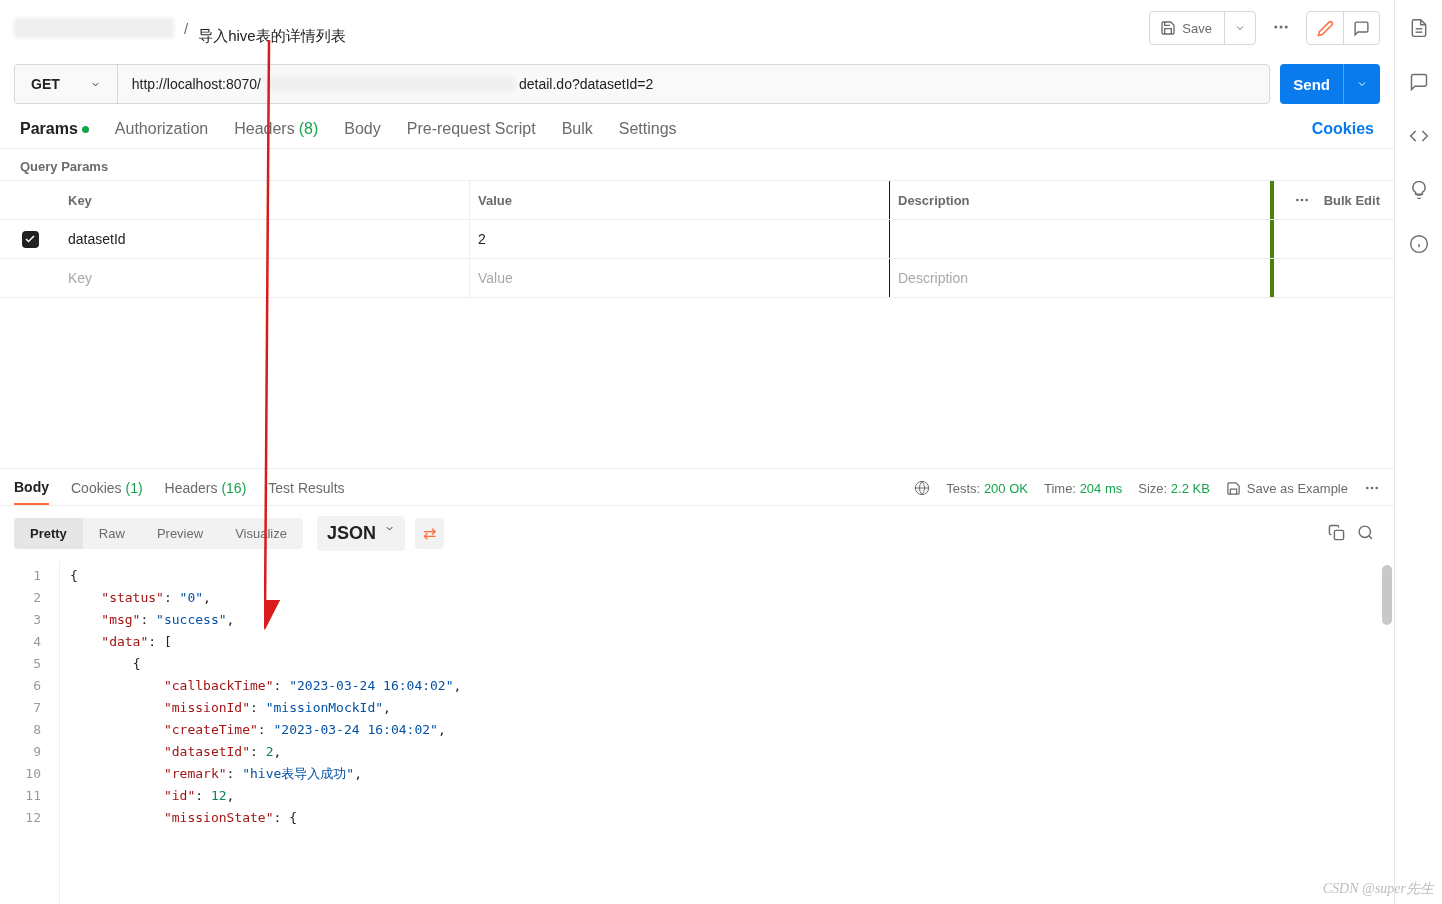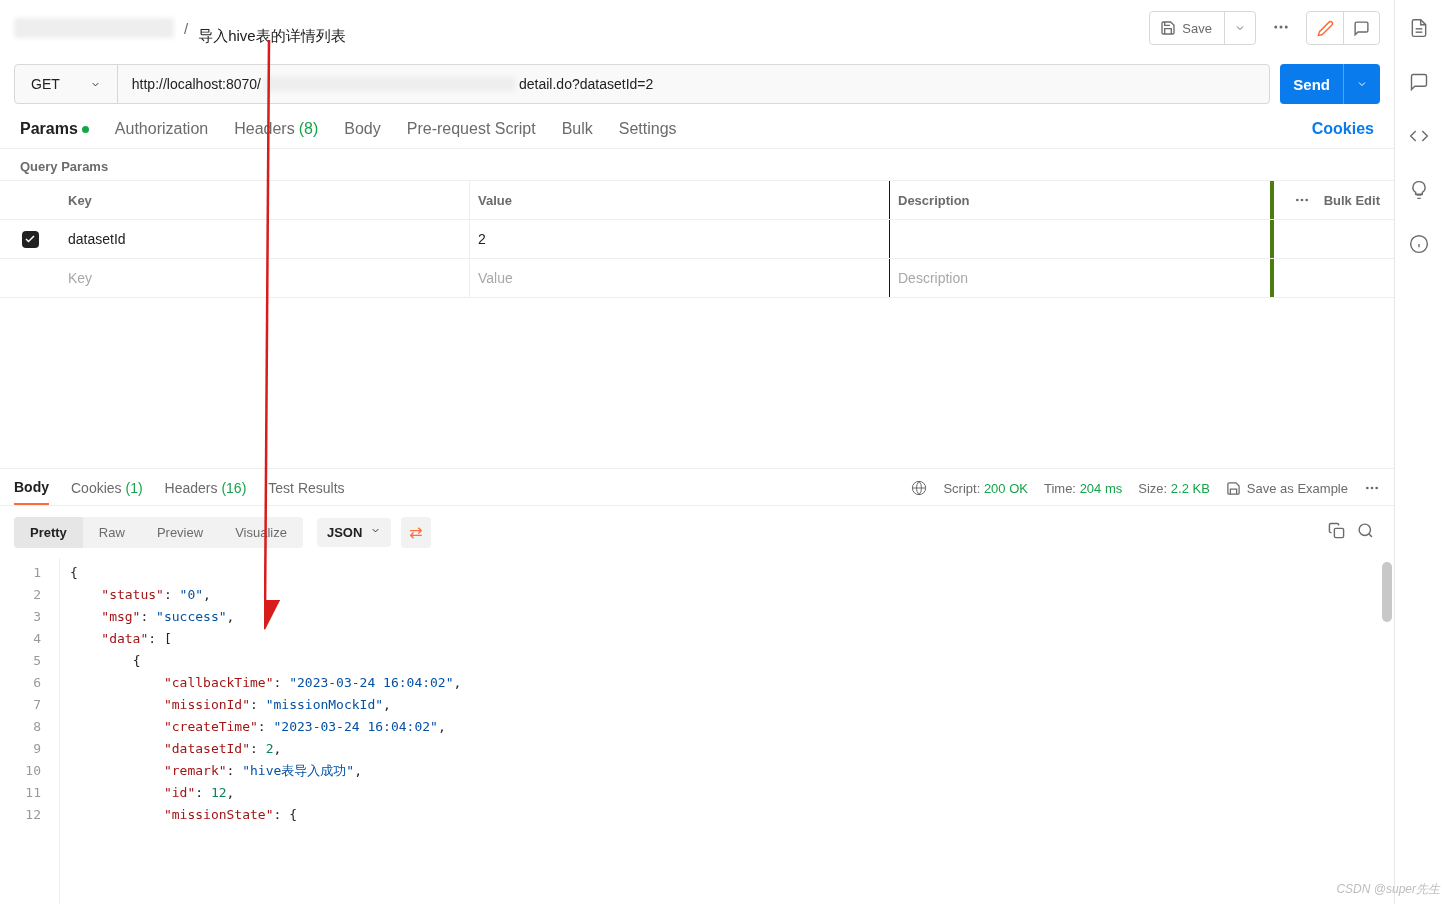--- a/index.html
+++ b/index.html
@@ -18,21 +18,21 @@
 .save-btn .lbl { padding: 0 12px 0 10px; display: flex; align-items: center; gap: 6px; }
 .save-btn .caret { border-left: 1px solid #d8d8d8; padding: 0 9px; height: 100%; display: flex; align-items: center; }
 .dots { color: #6b6b6b; padding: 0 6px; cursor: pointer; }
 .icon-toggle { display: flex; border: 1px solid #d8d8d8; border-radius: 4px; overflow: hidden; height: 34px; }
 .icon-toggle .half { width: 36px; display: flex; align-items: center; justify-content: center; color: #6b6b6b; }
 .icon-toggle .half.active { color: #ff6c37; }
 .icon-toggle .half + .half { border-left: 1px solid #d8d8d8; }
 
 .reqbar { display: flex; gap: 10px; padding: 8px 14px; align-items: stretch; }
 .reqbox { flex: 1; display: flex; border: 1px solid #d8d8d8; border-radius: 4px; overflow: hidden; background: #f9f9f9; }
-.method { display: flex; align-items: center; gap: 30px; padding: 0 16px; border-right: 1px solid #d8d8d8; font-weight: 400; font-size: 14px; color: #212121; cursor: pointer; }
+.method { display: flex; align-items: center; gap: 30px; padding: 0 16px; border-right: 1px solid #d8d8d8; font-weight: 700; font-size: 14px; color: #212121; cursor: pointer; }
 .method svg { width: 11px; height: 11px; }
 .url { flex: 1; display: flex; align-items: center; padding: 0 14px; font-size: 14px; color: #212121; }
 .url .blur { display: inline-block; width: 250px; height: 14px; background: #eee; filter: blur(2px); margin: 0 4px; }
 .send-btn { display: flex; align-items: center; background: #097bed; color: #fff; border-radius: 4px; height: 40px; cursor: pointer; font-weight: 600; font-size: 15px; }
 .send-btn .lbl { padding: 0 13px; }
 .send-btn .caret { border-left: 1px solid rgba(255,255,255,.3); padding: 0 12px; height: 100%; display: flex; align-items: center; }
 
 .tabs { display: flex; align-items: center; padding: 8px 20px 0 20px; gap: 26px; border-bottom: 1px solid #eee; font-size: 16px; color: #6b6b6b; }
 .tabs .tab { padding-bottom: 10px; cursor: pointer; display: flex; align-items: center; gap: 4px; }
 .tabs .tab.active { color: #212121; font-weight: 600; }
@@ -62,38 +62,38 @@
 .resp-tabs .count { color: #16a34a; }
 .resp-tabs .spacer { flex: 1; }
 .resp-meta { display: flex; align-items: center; gap: 16px; font-size: 13px; color: #6b6b6b; padding-bottom: 8px; }
 .resp-meta .val { color: #16a34a; }
 .resp-meta .save-example { display: flex; align-items: center; gap: 6px; color: #6b6b6b; cursor: pointer; }
 
 .resp-toolbar { display: flex; align-items: center; padding: 10px 14px; gap: 0; }
 .view-tabs { display: flex; background: #f2f2f2; border-radius: 4px; overflow: hidden; }
 .view-tabs .vt { padding: 8px 16px; font-size: 13px; color: #6b6b6b; cursor: pointer; }
 .view-tabs .vt.active { background: #e6e6e6; color: #212121; font-weight: 600; }
-.fmt-select { margin-left: 14px; display: flex; align-items: flex-start; gap: 8px; padding: 7px 10px; background: #f2f2f2; border-radius: 4px; font-size: 13px; font-weight: 600; cursor: pointer; }
+.fmt-select { margin-left: 14px; display: flex; align-items: flex-start; gap: 8px; padding: 7px 10px; background: #f2f2f2; border-radius: 4px; font-size: 18px; font-weight: 600; cursor: pointer; }
 .wrap-btn { margin-left: 10px; padding: 6px 8px; background: #f2f2f2; border-radius: 4px; color: #ff6c37; font-size: 16px; cursor: pointer; }
 .resp-toolbar .spacer { flex: 1; }
 .resp-toolbar .tool-icon { color: #6b6b6b; padding: 6px; cursor: pointer; }
 
 .code-view { display: flex; flex: 1; overflow: hidden; font-family: Consolas, Monaco, monospace; font-size: 13px; position: relative; }
 .gutter { width: 60px; text-align: right; padding: 4px 18px 4px 0; color: #9a9a9a; user-select: none; border-right: 1px solid #eee; }
 .gutter div { height: 22px; line-height: 22px; }
 .code { flex: 1; padding: 4px 10px; white-space: pre; line-height: 22px; overflow: hidden; }
 .k { color: #a31515; }   
 .s { color: #0451a5; }   
 .n { color: #098658; }   
 .p { color: #212121; }   
 .scroll-thumb { position: absolute; right: 2px; top: 4px; width: 10px; height: 60px; background: #c8c8c8; border-radius: 5px; }
 
 .arrow { position: absolute; left: 264px; top: 40px; z-index: 50; pointer-events: none; }
 
-.watermark { position: fixed; right: 2px; bottom: 6px; color: #bdbdbd; font-size: 12px; font-style: italic; }
+.watermark { position: fixed; right: 8px; bottom: 6px; color: #bdbdbd; font-size: 14px; font-style: italic; font-family: Liberation Serif, serif; }
 </style>
 </head>
 <body>
 
 <div class="main">
 
   <div class="topbar">
     <div class="breadcrumb">
       <div class="blur"></div>
       <span class="sep">/</span>
@@ -224,21 +224,21 @@
       <div class="tab"><span>Cookies</span> <span class="count">(1)</span></div>
       <div class="tab"><span>Headers</span> <span class="count">(16)</span></div>
       <div class="tab">Test Results</div>
       <div class="spacer"></div>
       <div class="resp-meta">
         <svg viewBox="0 0 24 24" width="16" height="16" fill="none" stroke="currentColor" stroke-width="1.5">
             <circle cx="12" cy="12" r="10"></circle>
             <line x1="2" y1="12" x2="22" y2="12"></line>
             <path d="M12 2a15 15 0 0 1 0 20a15 15 0 0 1 0-20"></path>
           </svg>
-        <span><span>Script:</span> <span class="val">200 OK</span></span>
+        <span><span>Tests:</span> <span class="val">200 OK</span></span>
         <span><span>Time:</span> <span class="val">204 ms</span></span>
         <span><span>Size:</span> <span class="val">2.2 KB</span></span>
         <span class="save-example">
           <svg viewBox="0 0 24 24" width="15" height="15" fill="none" stroke="currentColor" stroke-width="2">
               <path d="M19 21H5a2 2 0 0 1-2-2V5a2 2 0 0 1 2-2h11l5 5v11a2 2 0 0 1-2 2z"></path>
               <polyline points="17 21 17 13 7 13 7 21"></polyline>
             </svg>
           <span>Save as Example</span>
         </span>
         <svg viewBox="0 0 24 24" width="16" height="16" fill="currentColor" style="color:#6b6b6b">

